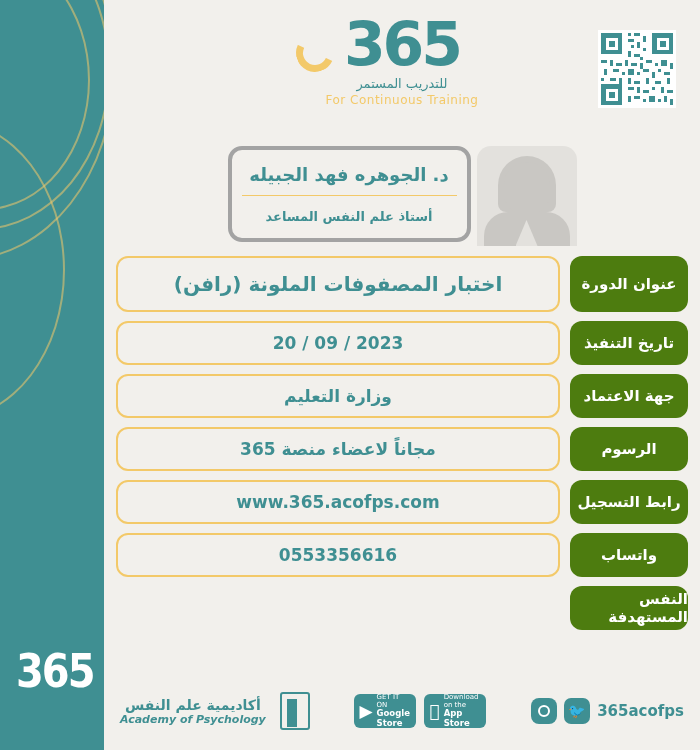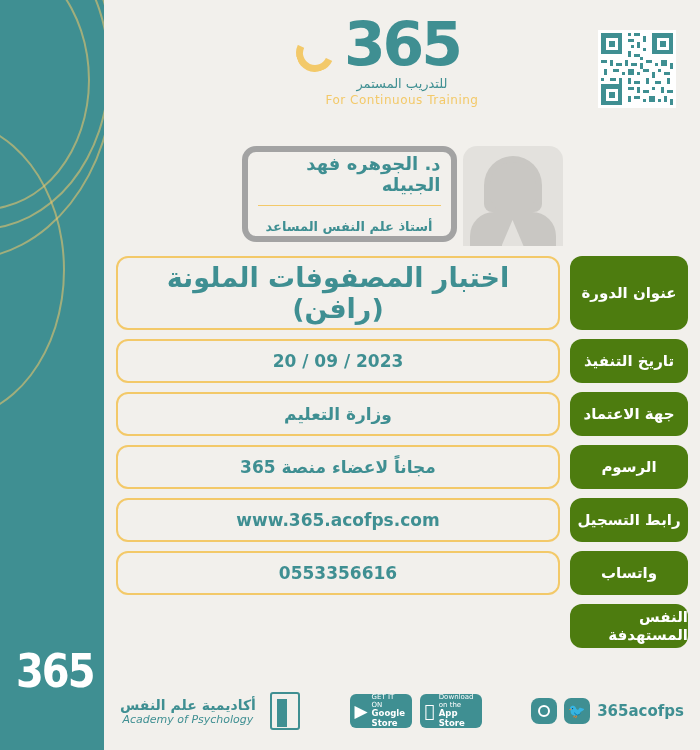--- a/index.html
+++ b/index.html
@@ -108,23 +108,23 @@
     top: 146px;
     left: 0; right: 0;
     height: 100px;
     display: flex;
     flex-direction: row;
     justify-content: center;
     align-items: flex-start;
     gap: 6px;
   }
   .instructor-name-box {
-    width: 215px;
+    width: 243px;
     height: 96px;
-    border: 6px solid #a3a3a3;
+    border: 4px solid #a3a3a3;
     border-radius: 14px;
     background: transparent;
     display: flex;
     flex-direction: column;
     justify-content: center;
     align-items: center;
     gap: 10px;
     padding: 6px 10px;
   }
   .instructor-name {
@@ -218,21 +218,21 @@
     color: #3f8f92;
     font-size: 17px;
     font-weight: bold;
     display: flex;
     align-items: center;
     justify-content: center;
     background: transparent;
     text-align: center;
     padding: 4px 8px;
   }
-  .row.first .value-cell { font-size: 27px; min-height: 56px; }
+  .row.first .value-cell { font-size: 20px; min-height: 56px; }
   .row.first .label-cell { min-height: 56px; }
   .value-cell.ltr { direction: ltr; }
 
   
   .footer {
     position: absolute;
     bottom: 14px;
     left: 8px; right: 8px;
     height: 50px;
     display: flex;
@@ -250,20 +250,21 @@
   .academy-text { text-align: center; }
   .academy-ar {
     color: #3f8f92;
     font-size: 14px;
     font-weight: bold;
   }
   .academy-en {
     color: #3f8f92;
     font-size: 11px;
     font-style: italic;
+    font-weight: bold;
   }
   .academy-mark {
     width: 30px; height: 38px;
     border: 2px solid #3f8f92;
     border-radius: 3px;
     position: relative;
   }
   .academy-mark:after {
     content: "";
     position: absolute;

